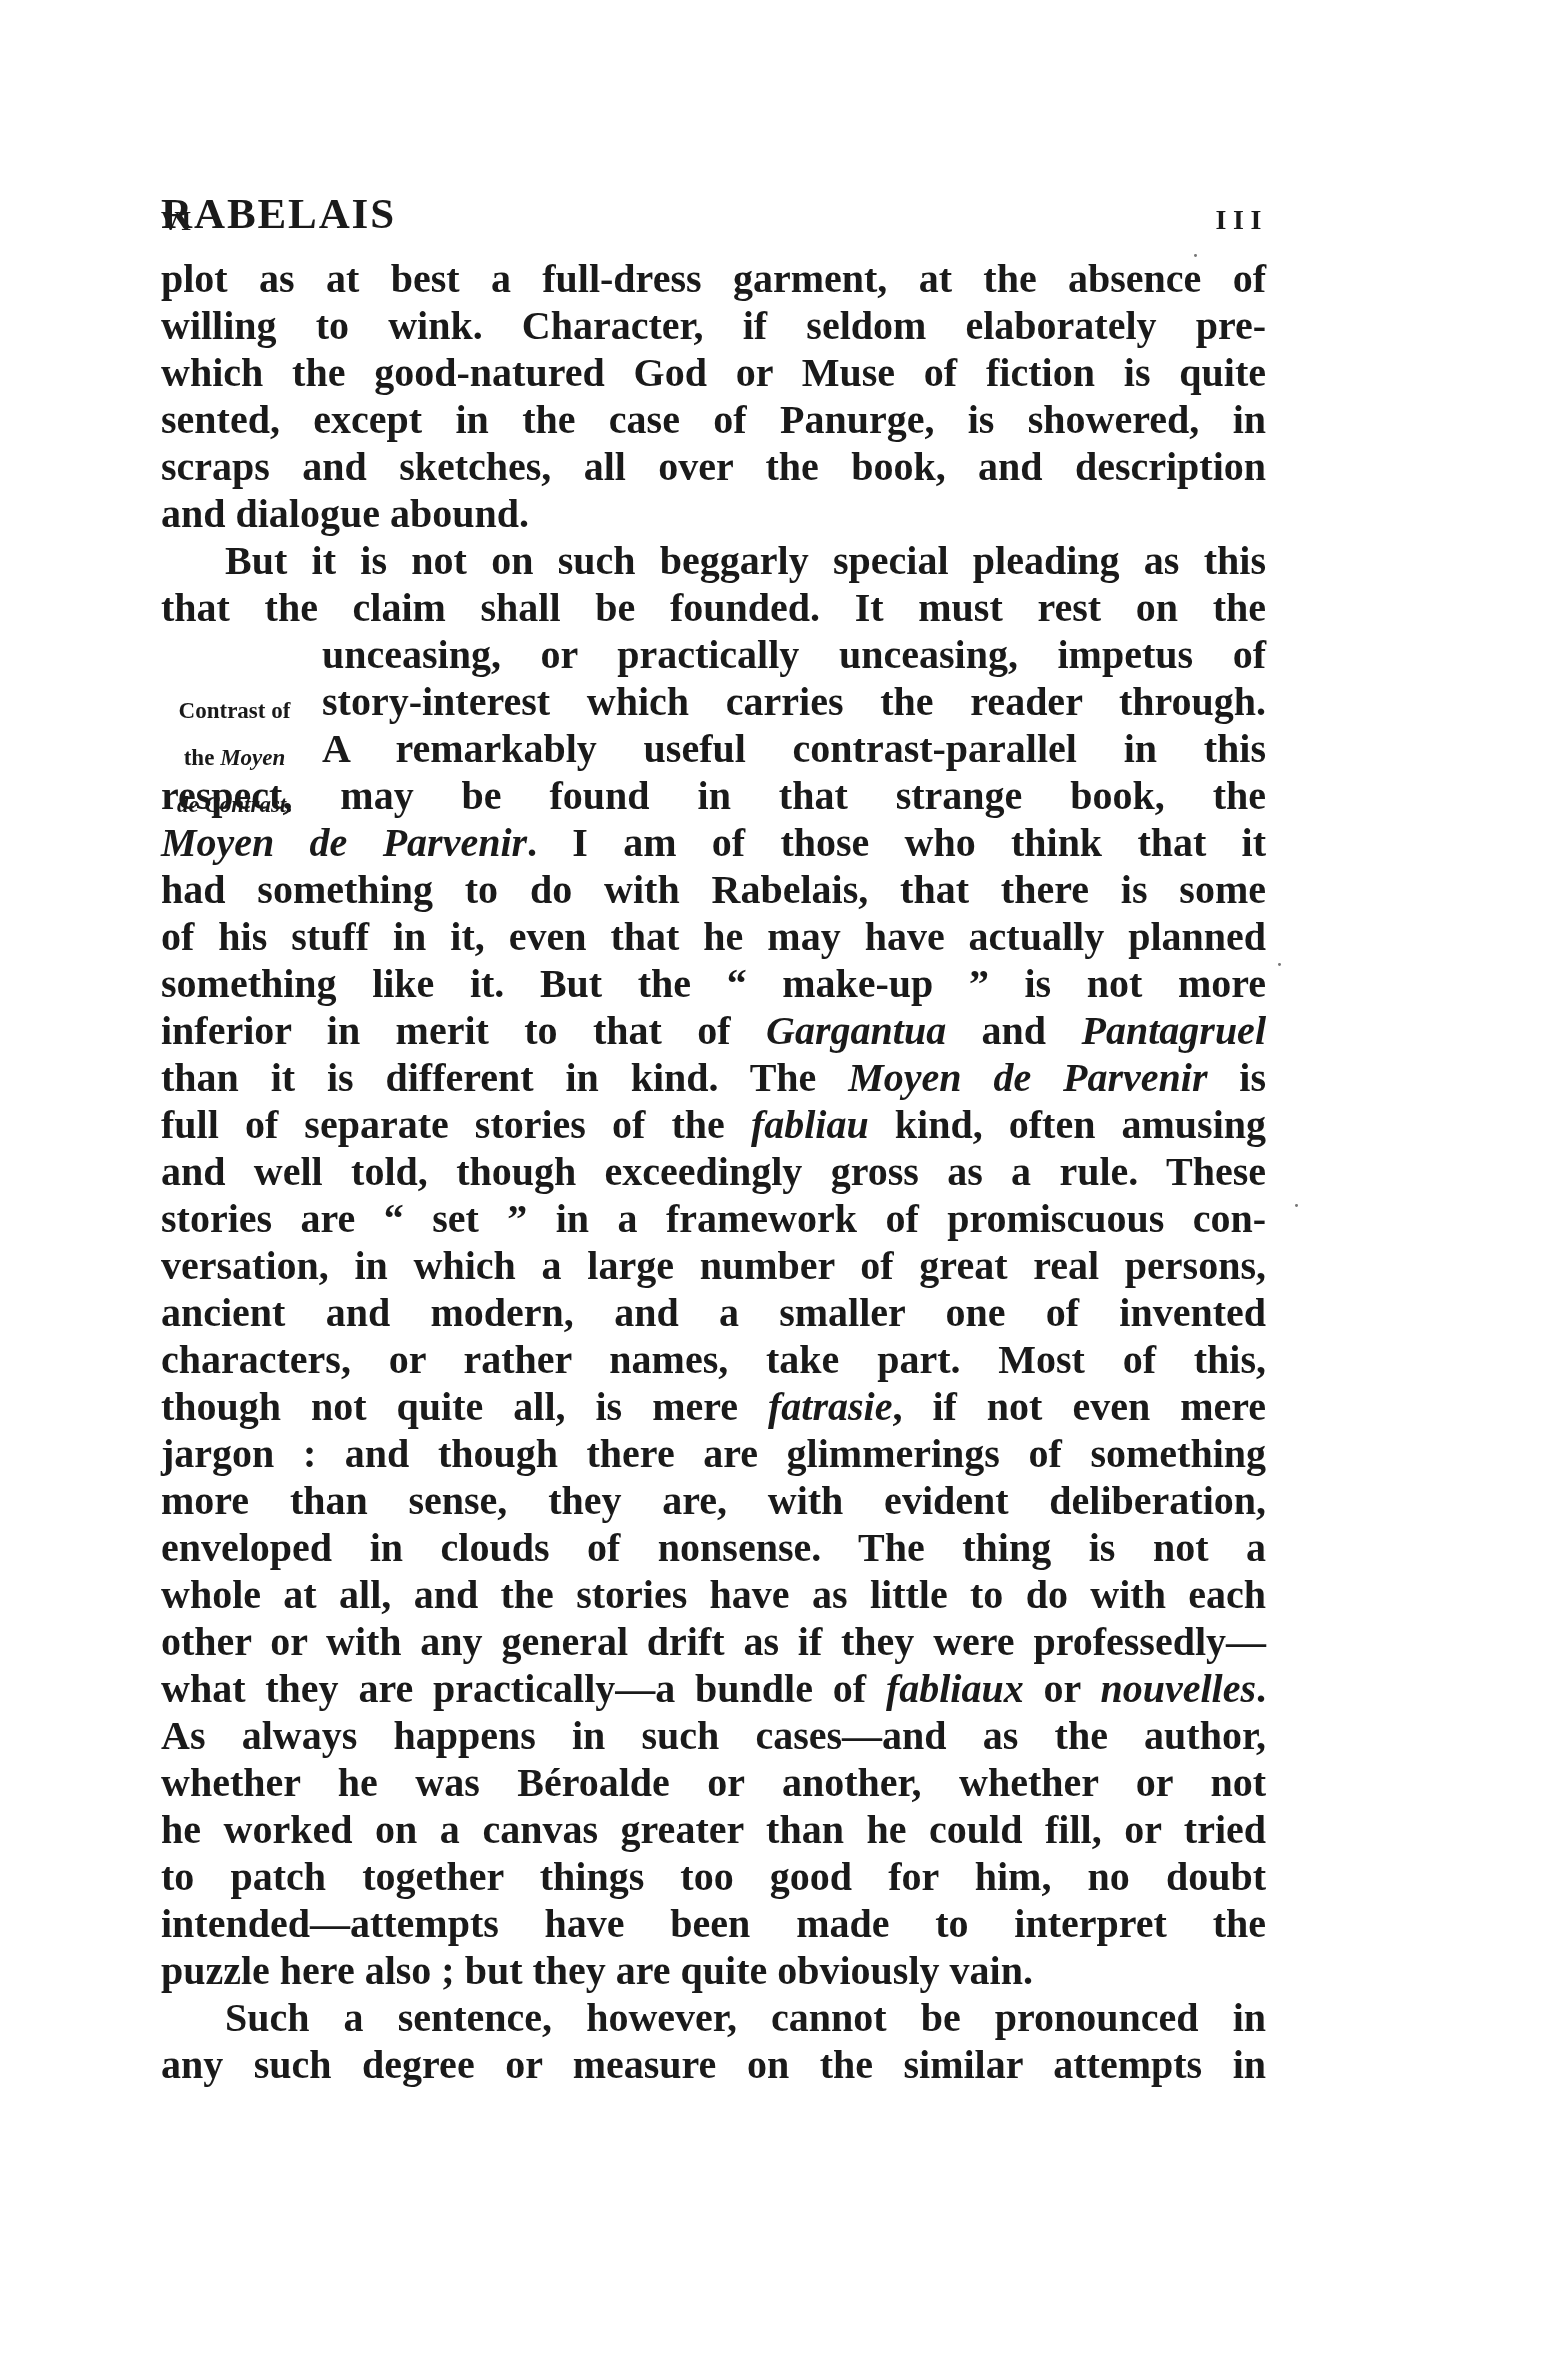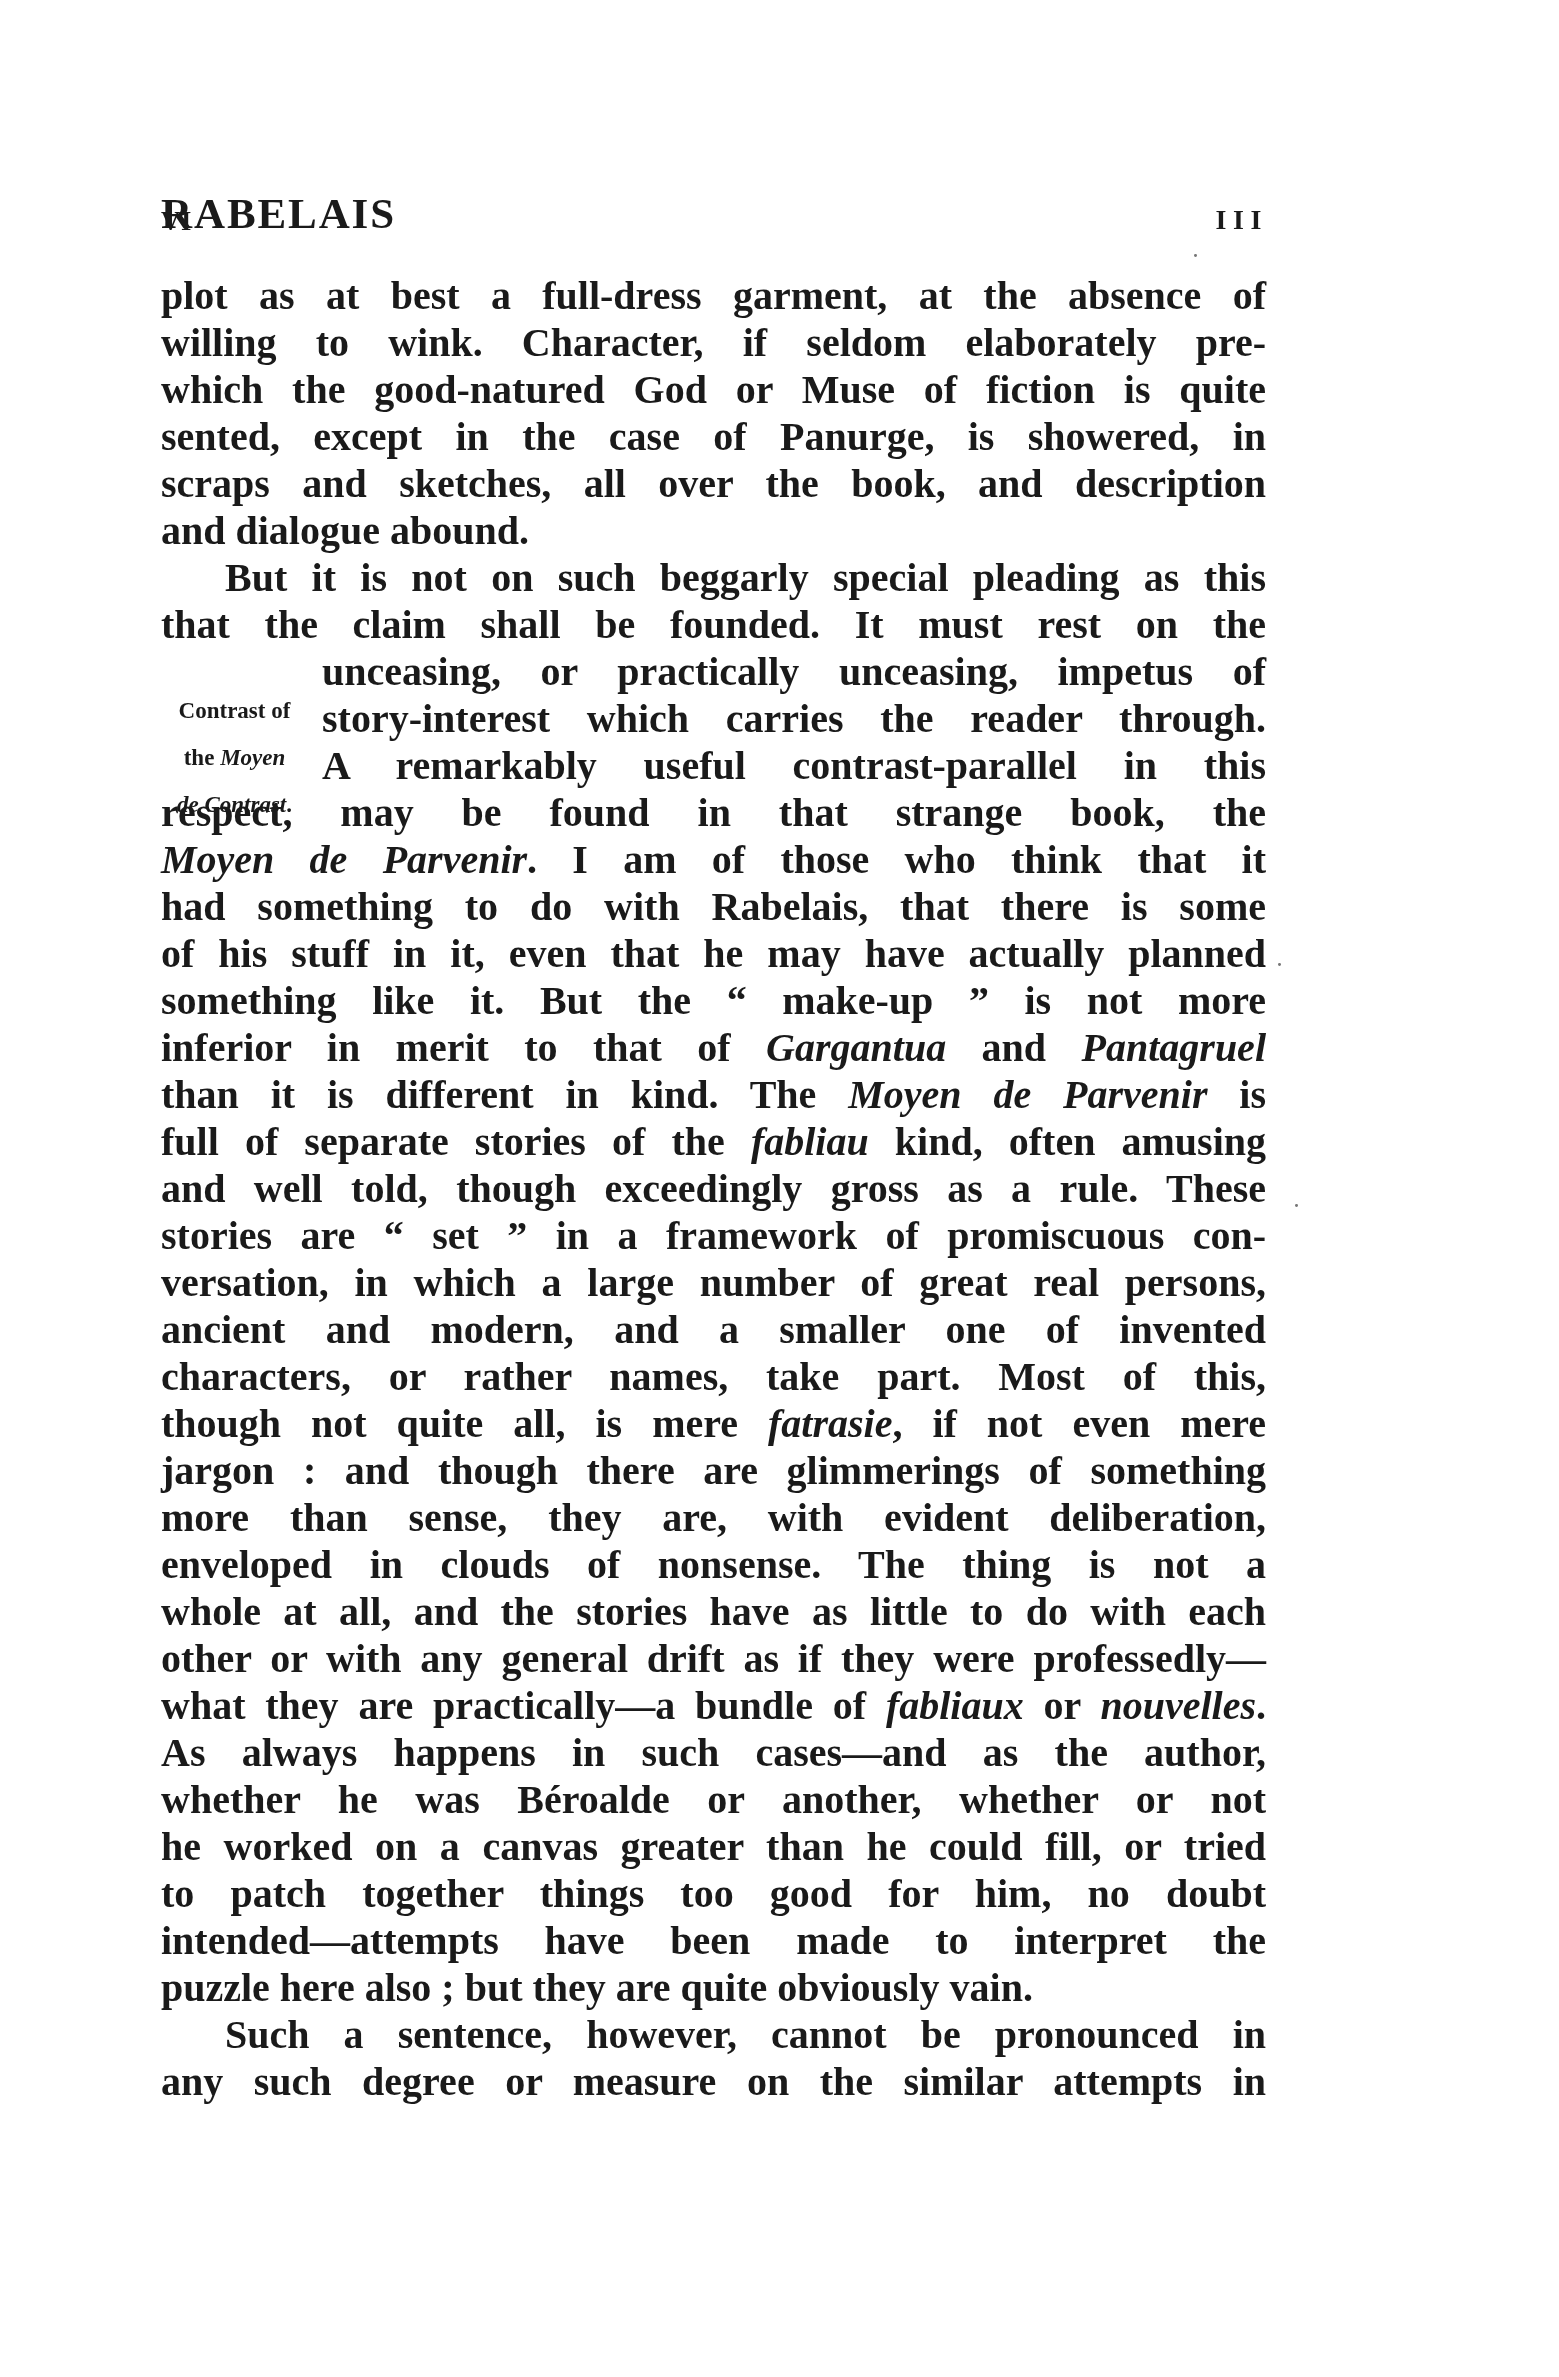--- a/index.html
+++ b/index.html
@@ -47,21 +47,21 @@
     .rh-page {
       position: absolute;
       right: 0;
       top: 15px;
       font-size: 28px;
       letter-spacing: 6.6px;
     }
     .body-text {
       position: absolute;
       left: 161px;
-      top: 272px;
+      top: 255px;
       width: 1105px;
     }
     .line {
       height: 47px;
       line-height: 47px;
       font-size: 40px;
       white-space: nowrap;
       text-align: justify;
       text-align-last: justify;
       word-spacing: 0;

